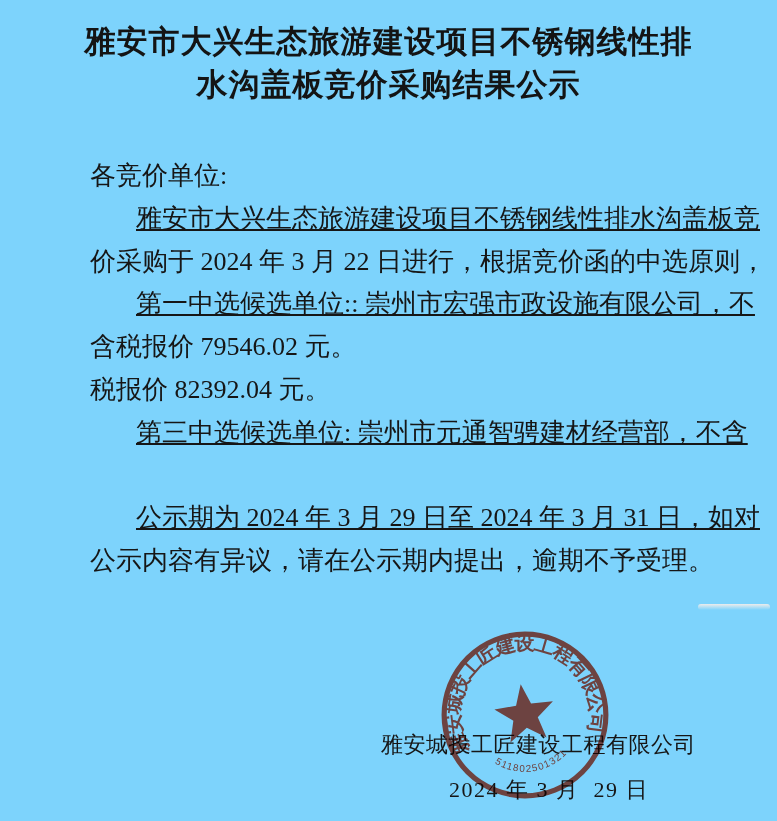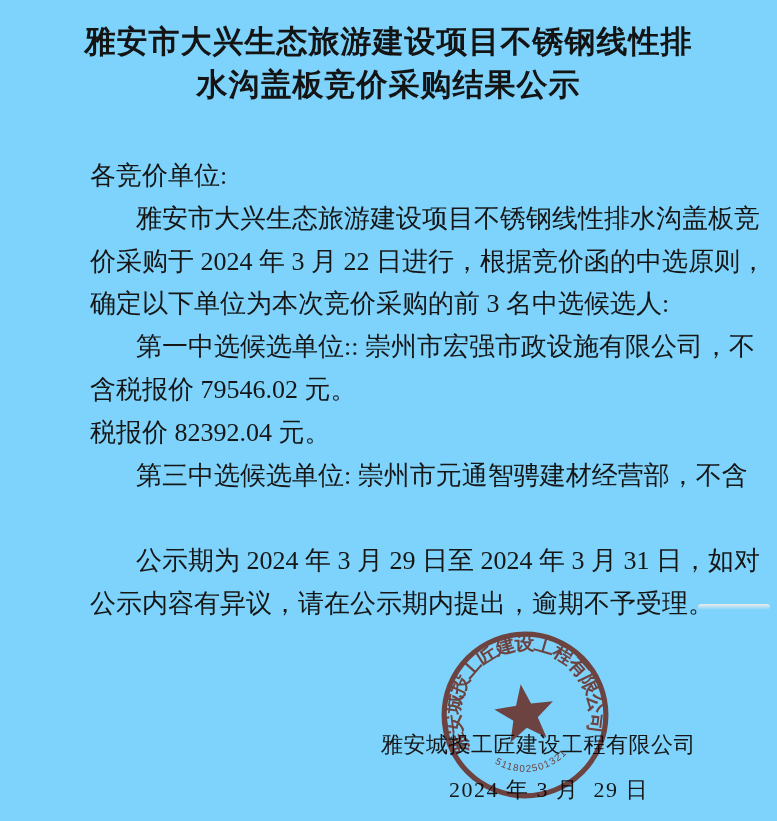--- a/index.html
+++ b/index.html
@@ -27,21 +27,21 @@
   }
   .doc-body {
     position: absolute;
     top: 155px;
     left: 90px;
     width: 612px;
     font-size: 26px;
     line-height: 42.8px;
   }
   .body-line { white-space: pre; }
-  .body-line.indent { padding-left: 46px; }
+  .body-line.indent { padding-left: 46px; text-decoration: underline; }
   .signature {
     position: absolute;
     top: 730px;
     left: 381px;
     font-size: 22px;
     letter-spacing: 0.5px;
     white-space: pre;
   }
   .sig-date {
     position: absolute;
@@ -88,21 +88,20 @@
 
   <div class="doc-title">
     <div>雅安市大兴生态旅游建设项目不锈钢线性排</div>
     <div>水沟盖板竞价采购结果公示</div>
   </div>
 
   <div class="doc-body">
       <div class="body-line">各竞价单位:</div>
       <div class="body-line indent">雅安市大兴生态旅游建设项目不锈钢线性排水沟盖板竞</div>
       <div class="body-line">价采购于 2024 年 3 月 22 日进行，根据竞价函的中选原则，</div>
-      <div class="body-line">确定以下单位为本次竞价采购的前 3 名中选候选人:</div>
       <div class="body-line indent">第一中选候选单位:: 崇州市宏强市政设施有限公司，不</div>
       <div class="body-line">含税报价 79546.02 元。</div>
       <div class="body-line">税报价 82392.04 元。</div>
       <div class="body-line indent">第三中选候选单位: 崇州市元通智骋建材经营部，不含</div>
       <div class="body-line">&nbsp;</div>
       <div class="body-line indent">公示期为 2024 年 3 月 29 日至 2024 年 3 月 31 日，如对</div>
       <div class="body-line">公示内容有异议，请在公示期内提出，逾期不予受理。</div>
     </div>
 
   <div class="signature">雅安城投工匠建设工程有限公司</div>

